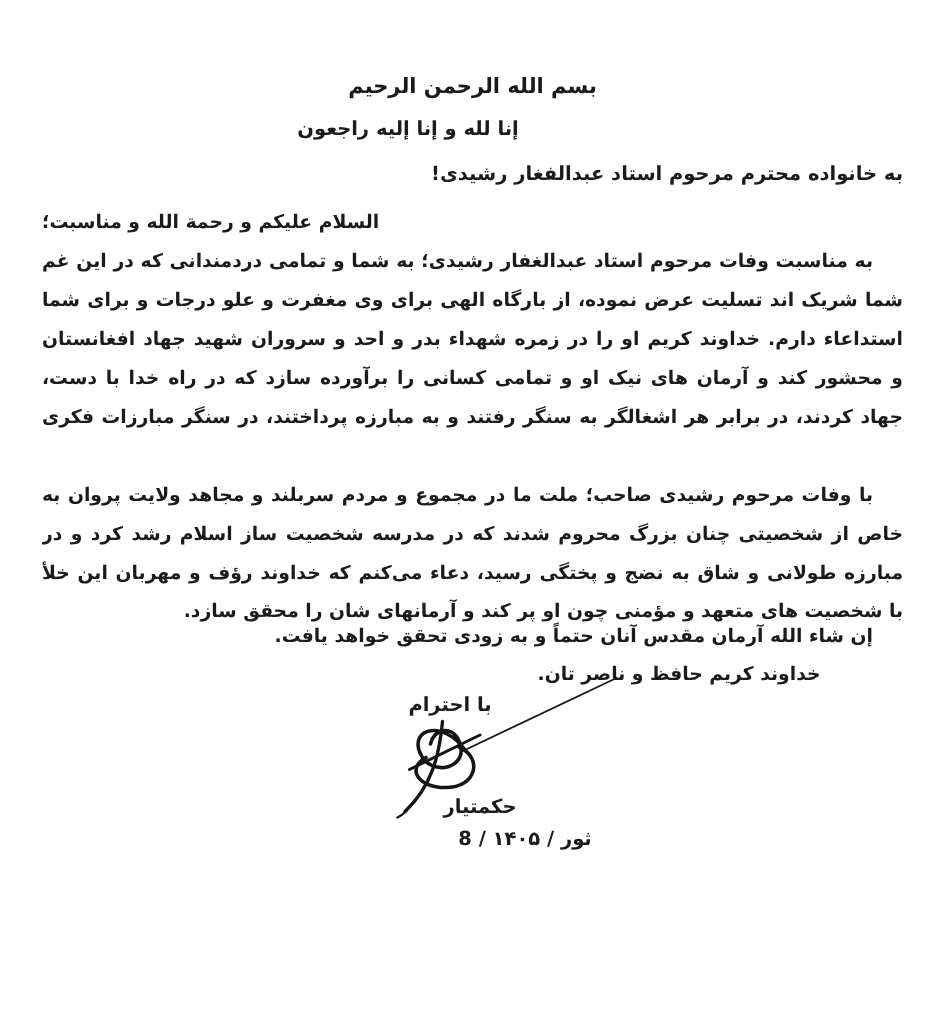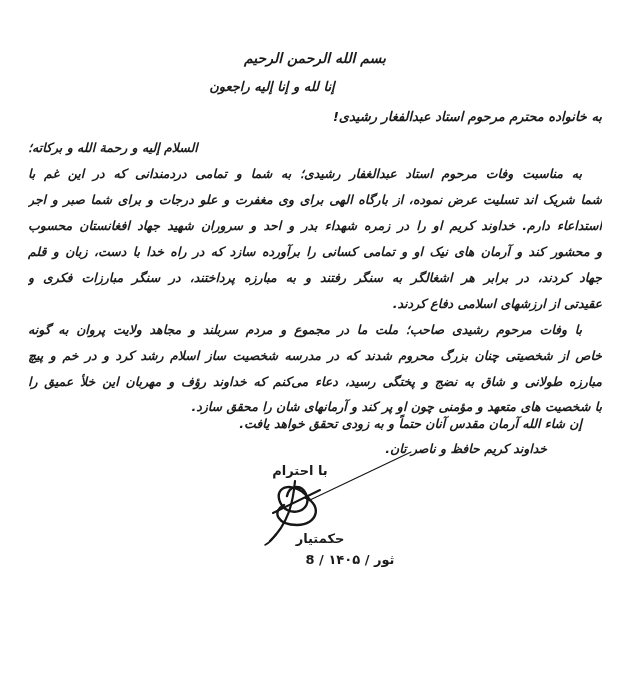--- a/index.html
+++ b/index.html
@@ -13,21 +13,20 @@
     color:#1b1b1b;
   }
   .tline {
     position:absolute;
     left:28px; right:29px;
     direction:rtl;
     font-size:12.5px;
     line-height:26px;
     height:26px;
     overflow:hidden;
-    font-style:italic;
   }
   .center  { text-align:center; }
   .rightal { text-align:right; }
   .leftal  { text-align:left; }
   .just    { text-align:justify; text-align-last:justify; }
   .ind     { padding-right:20px; }
   .ind-lg  { padding-right:55px; }
   .basmala { font-size:14px; }
   .istirja { font-size:13px; right:115px; left:28px; }
   .addressee { font-size:13px; }
@@ -47,28 +46,27 @@
 <body>
 
 <div class="page">
 
   <div class="tline center basmala" style="top:45px">بسم الله الرحمن الرحیم</div>
 
   <div class="tline center istirja" style="top:74px">إنا لله و إنا إليه راجعون</div>
 
   <div class="tline rightal addressee" style="top:104px">به خانواده محترم مرحوم استاد عبدالفغار رشیدی!</div>
 
-  <div class="tline leftal" style="top:135px">السلام إليه و رحمة الله و برکاته؛</div>
+  <div class="tline leftal" style="top:135px">السلام علیکم و رحمة الله و مناسبت؛</div>
 
   <div class="tline just ind" style="top:161px">به مناسبت وفات مرحوم استاد عبدالغفار رشیدی؛ به شما و تمامی دردمندانی که در این غم با</div>
   <div class="tline just" style="top:187px">شما شریک اند تسلیت عرض نموده، از بارگاه الهی برای وی مغفرت و علو درجات و برای شما صبر و اجر</div>
   <div class="tline just" style="top:213px">استداعاء دارم. خداوند کریم او را در زمره شهداء بدر و احد و سروران شهید جهاد افغانستان محسوب</div>
   <div class="tline just" style="top:239px">و محشور کند و آرمان های نیک او و تمامی کسانی را برآورده سازد که در راه خدا با دست، زبان و قلم</div>
   <div class="tline just" style="top:265px">جهاد کردند، در برابر هر اشغالگر به سنگر رفتند و به مبارزه پرداختند، در سنگر مبارزات فکری و</div>
-  <div class="tline rightal" style="top:291px">عقیدتی از ارزشهای اسلامی دفاع کردند.</div>
 
   <div class="tline just ind" style="top:317px">با وفات مرحوم رشیدی صاحب؛ ملت ما در مجموع و مردم سربلند و مجاهد ولایت پروان به گونه</div>
   <div class="tline just" style="top:343px">خاص از شخصیتی چنان بزرگ محروم شدند که در مدرسه شخصیت ساز اسلام رشد کرد و در خم و پیچ</div>
   <div class="tline just" style="top:369px">مبارزه طولانی و شاق به نضج و پختگی رسید، دعاء می‌کنم که خداوند رؤف و مهربان این خلأ عمیق را</div>
   <div class="tline rightal" style="top:394px">با شخصیت های متعهد و مؤمنی چون او پر کند و آرمانهای شان را محقق سازد.</div>
 
   <div class="tline rightal ind-lg" style="top:436px">خداوند کریم حافظ و ناصر تان.</div>
   <div class="tline rightal ind" style="top:411px">إن شاء الله آرمان مقدس آنان حتماً و به زودی تحقق خواهد یافت.</div>
 
   <div class="sigblock-text regards">با احترام</div>

